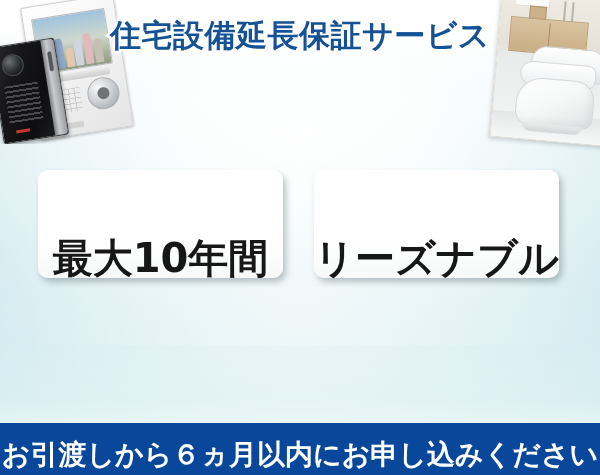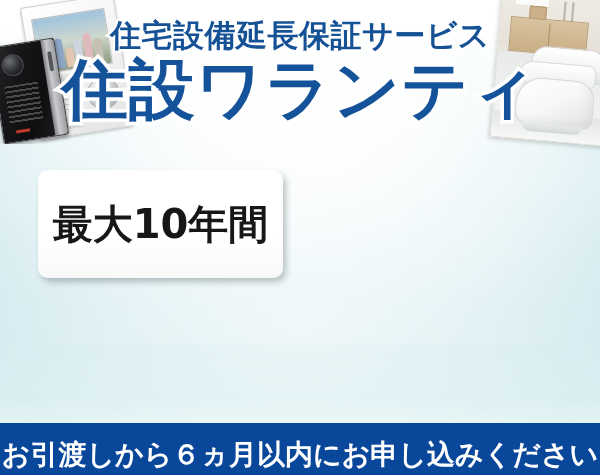--- a/index.html
+++ b/index.html
@@ -297,21 +297,21 @@
     grid-template-rows: 108px 108px;
     column-gap: 31px;
     row-gap: 12px;
     z-index: 6;
   }
   .feature-box {
     background: linear-gradient(to bottom, #ffffff 0%, #ffffff 62%, #f7f9f9 100%);
     border-radius: 10px;
     box-shadow: 3px 4px 6px rgba(70,85,90,0.35);
     display: flex;
-    align-items: center;
+    align-items: flex-end;
     justify-content: center;
   }
   .feature-label {
     font-family: "DejaVu Sans", "Liberation Sans", sans-serif;
     font-size: 40px;
     font-weight: bold;
     color: #171717;
     letter-spacing: 0px;
     line-height: 1;
     white-space: nowrap;
@@ -382,26 +382,28 @@
     <div class="tw-cabinet"></div>
     <div class="tw-floor"></div>
     <div class="tw-tank"></div>
     <div class="tw-lid"></div>
     <div class="tw-bowl"></div>
     <div class="tw-base"></div>
   </div>
 
   <div id="headline">
     <div class="subtitle">住宅設備延長保証サービス</div>
-    <div class="maintitle">住設ワランティ</div>
   </div>
 
   <div id="features">
     <div class="feature-box">
       <span class="feature-label">最大10年間</span>
     </div>
+    <div class="feature-box">
+      <span class="feature-label">リーズナブル</span>
+    </div>
   </div>
 
   <div id="bottom-bar">
     <span class="bottom-text">お引渡しから６ヵ月以内にお申し込みください</span>
   </div>
 
 </div>
 
 </body></html>

